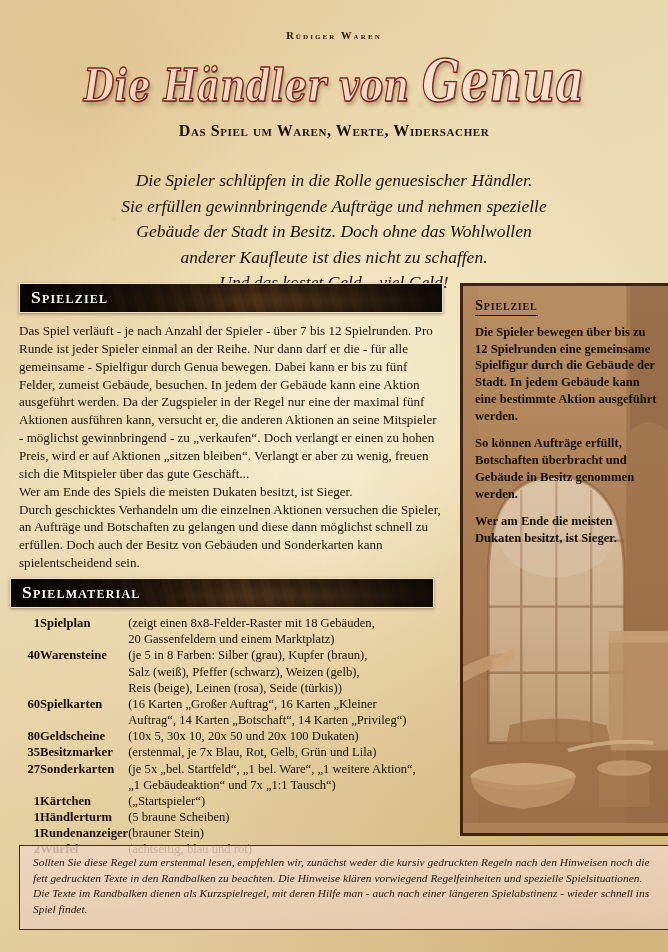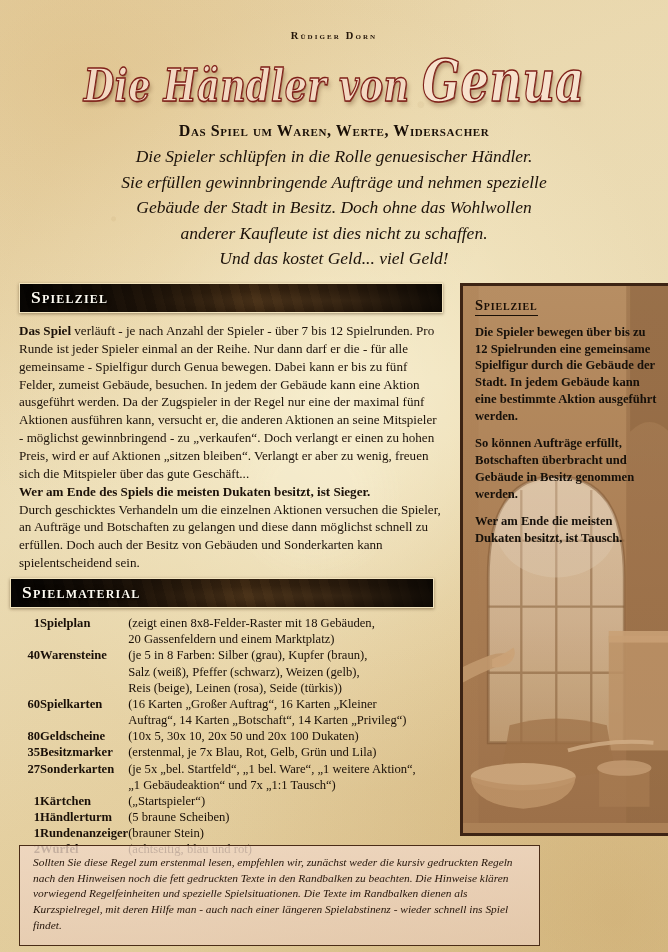--- a/index.html
+++ b/index.html
@@ -76,21 +76,21 @@
     text-align: center;
     margin-top: 16px;
     font-size: 16px;
     font-weight: bold;
     font-variant: small-caps;
     letter-spacing: 0.6px;
     color: #1a1008;
   }
   .blurb {
     text-align: center;
-    margin: 4px auto 0;
+    margin: 28px auto 0;
     width: 556px;
     font-size: 17.5px;
     font-style: italic;
     line-height: 1.46;
     color: #1c120a;
   }
 
   
   .bar {
     position: relative;
@@ -125,21 +125,21 @@
   }
   .main-col { position: absolute; left: 0; top: 0; width: 424px; }
   .body-text {
     margin-top: 9px;
     font-size: 13.1px;
     line-height: 1.365;
     text-align: left;
     color: #1b1109;
   }
   .body-text p { margin: 0; }
-  .body-text b { font-weight: bold; }
+  .body-text b { font-weight: normal; }
 
   
   .sidebar {
     position: absolute;
     left: 441px;
     top: 0;
     width: 212px;
     height: 553px;
     box-sizing: border-box;
     border: 3px solid #3d2414;
@@ -199,37 +199,37 @@
     padding-right: 8px;
   }
   td.desc { padding-left: 2px; margin-left: 8px; }
   td.desc div { white-space: nowrap; }
 
   
   .footnote {
     position: absolute;
     left: 19px;
     top: 845px;
-    width: 521px;
+    width: 650px;
     box-sizing: border-box;
     border: 1.4px solid #4a2c17;
     padding: 9px 13px 11px 13px;
     background: linear-gradient(180deg, rgba(240,216,198,.80) 0%, rgba(233,206,186,.72) 100%);
     font-size: 11.4px;
     font-style: italic;
     line-height: 1.38;
     color: #231409;
   }
 </style>
 </head>
 <body>
 
 <div class="page">
 
-  <div class="author">Rüdiger Dorn</div>
+  <div class="author">Rüdiger Waren</div>
 
   <div class="logo-wrap">
     <span class="logo"><span>Die Händler von </span><span class="big">Genua</span></span>
   </div>
 
   <div class="tagline">Das Spiel um Waren, Werte, Widersacher</div>
 
   <div class="blurb">
     <div>Die Spieler schlüpfen in die Rolle genuesischer Händler.</div>
     <div>Sie erfüllen gewinnbringende Aufträge und nehmen spezielle</div>
@@ -304,21 +304,21 @@
         <path d="M172 0 L212 0 L212 150 Q192 130 172 150 Z" fill="#7e5634" opacity=".45"></path>
 
         <rect x="0" y="0" width="212" height="553" fill="url(#wall)" opacity=".18"></rect>
       </svg>
 
       <div class="sb-content">
         <div class="sb-title">Spielziel</div>
         <div class="sb-text">
           <p>Die Spieler bewegen über bis zu 12 Spielrunden eine gemeinsame Spielfigur durch die Gebäude der Stadt. In jedem Gebäude kann eine bestimmte Aktion ausgeführt werden.</p>
           <p>So können Aufträge erfüllt, Botschaften überbracht und Gebäude in Besitz genommen werden.</p>
-          <p>Wer am Ende die meisten Dukaten besitzt, ist Tausch.</p>
+          <p>Wer am Ende die meisten Dukaten besitzt, ist Sieger.</p>
         </div>
       </div>
     </div>
   </div>
 
   <div class="material">
     <div class="bar">
       <span>Spielmaterial</span>
     </div>
     <table class="mat">

